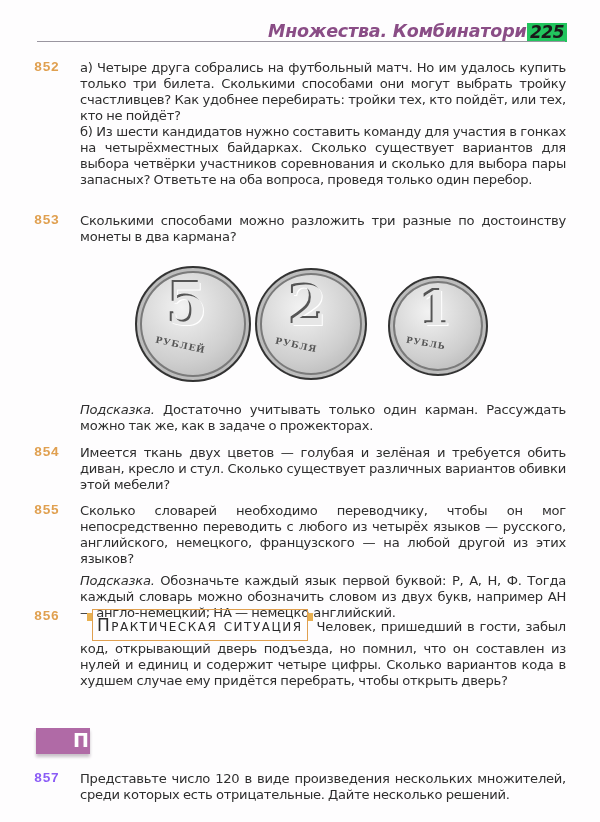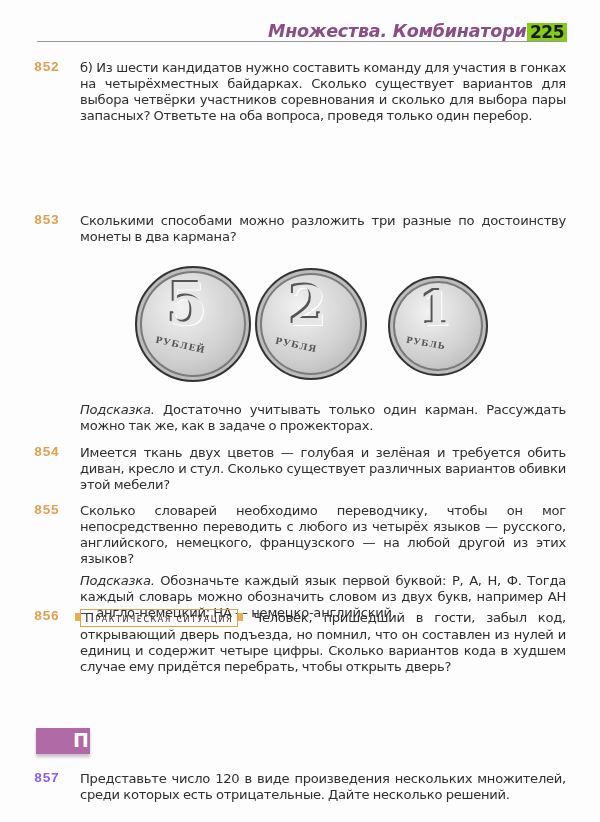--- a/index.html
+++ b/index.html
@@ -6,22 +6,22 @@
     body {
       width: 600px; height: 822px; background: #fefdfe; position: relative; overflow: hidden;
       font-family: "DejaVu Sans", sans-serif; color: #2a2a2a;
     }
     .header-rule { position: absolute; left: 37px; top: 41px; width: 528px; height: 1px; background: #9a96a0; }
     .header-title {
       position: absolute; left: 268px; top: 21px; font-size: 17.5px; font-weight: bold; font-style: italic;
       color: #8a4d86; font-family: "DejaVu Sans", sans-serif; letter-spacing: -0.2px; white-space: nowrap;
     }
     .page-num {
-      position: absolute; left: 527px; top: 23px; height: 19px; width: 40px; background: #84cc16;
-      color: #1a1a1a; font-size: 17px; font-weight: bold; line-height: 19px; text-align: center;
+      position: absolute; left: 527px; top: 23px; height: 19px; width: 40px; background: #22c55e;
+      color: #1a1a1a; font-size: 17px; font-weight: bold; font-style: italic; line-height: 19px; text-align: center;
       font-family: "DejaVu Sans", sans-serif; letter-spacing: -0.5px;
     }
     .problem { position: absolute; left: 0; width: 600px; }
     .num {
       position: absolute; left: 34px; font-weight: bold; font-size: 13.5px; color: #e0a050;
       font-family: Liberation Mono, monospace; letter-spacing: 0.3px;
     }
     .num.purple { color: #8b5cf6; }
     .text {
       position: absolute; left: 80px; width: 486px; font-size: 13.1px; line-height: 16px; color: #2e2e2e;
@@ -31,22 +31,22 @@
     .text p + p { margin-top: 6px; }
     .hint-label { font-style: italic; }
     .coins { position: absolute; left: 120px; top: 258px; width: 380px; height: 135px; }
     .coin { position: absolute; border-radius: 50%; border: 2px solid #333;
       background: radial-gradient(circle at 40% 35%, #f2f2f2 0%, #cfcfcf 55%, #a8a8a8 100%);
       box-shadow: inset 0 0 0 3px #bdbdbd, inset 0 0 0 5px #7a7a7a; }
     .coin-digit { position: absolute; font-family: "DejaVu Serif", serif; font-weight: bold; color: #e6e6e6;
       text-shadow: -2px -2px 0 #555, 1px 1px 0 #fff; }
     .coin-word { position: absolute; font-family: "DejaVu Serif", serif; font-weight: bold; color: #555; letter-spacing: 1px; }
     .badge {
-      display: inline-block; border: 1.5px solid #e0a050; padding: 1px 4px; margin: 0 4px 0 0;
-      font-size: 12px; letter-spacing: 1.5px; font-variant: small-caps; color: #2a2a2a; position: relative; line-height: 14px;
+      display: inline-block; border: 1.5px solid #e0a050; padding: 8px 4px; margin: 0 4px 0 12px;
+      font-size: 17px; letter-spacing: 1.5px; font-variant: small-caps; color: #2a2a2a; position: relative; line-height: 14px;
     }
     .badge::before, .badge::after { content: ""; position: absolute; top: 3px; width: 5px; height: 8px; background: #e8b050; }
     .badge::before { left: -6px; }
     .badge::after { right: -6px; }
     .p-tab {
       position: absolute; left: 36px; top: 728px; width: 54px; height: 26px;
       background: #b06aa6; box-shadow: 0 3px 3px #c8c0c8;
     }
     .p-letter { position: absolute; left: 37px; top: 3px; width: 14px; height: 19px; color: #fff; font-weight: bold;
       font-size: 19px; line-height: 19px; font-family: "DejaVu Sans", sans-serif; }
@@ -54,20 +54,21 @@
 </head>
 <body>
 
 <div class="header-title">Множества. Комбинаторика</div>
 <div class="page-num">225</div>
 <div class="header-rule"></div>
 
 <div class="problem" style="top:60px;">
   <div class="num" style="top:0;">852</div>
   <div class="text" style="top:0;">
+    <p>а) Четыре друга собрались на футбольный матч. Но им удалось купить только три билета. Сколькими способами они могут выбрать тройку счастливцев? Как удобнее перебирать: тройки тех, кто пойдёт, или тех, кто не пойдёт?</p>
     <p style="margin-top:0;">б) Из шести кандидатов нужно составить команду для участия в гонках на четырёхместных байдарках. Сколько существует вариантов для выбора четвёрки участников соревнования и сколько для выбора пары запасных? Ответьте на оба вопроса, проведя только один перебор.</p>
   </div>
 </div>
 
 <div class="problem" style="top:213px;">
   <div class="num" style="top:0;">853</div>
   <div class="text" style="top:0;">Сколькими способами можно разложить три разные по достоинству монеты в два кармана?</div>
 </div>
 
 <div class="coins">

